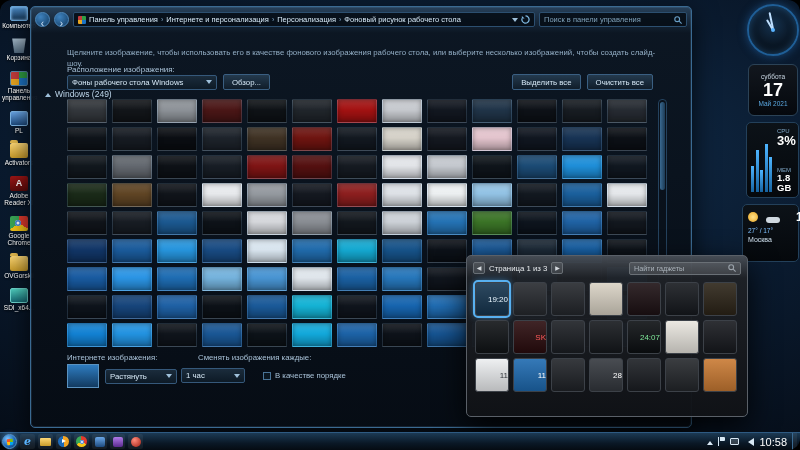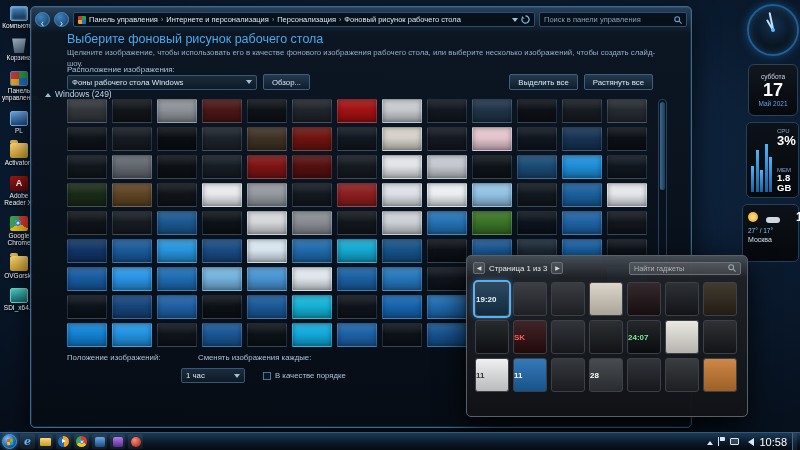--- a/index.html
+++ b/index.html
@@ -1,19 +1,19 @@
 <!DOCTYPE html>
 <html><head>
 <meta charset="utf-8">
 <style>
   *{box-sizing:border-box;margin:0;padding:0;}
   body{background:#000;margin:0;}
   .screen{position:relative;width:800px;height:450px;overflow:hidden;
     background:radial-gradient(120% 90% at 55% 35%, #123050 0%, #0a1a2e 45%, #04080f 100%);
-    font-family:"Liberation Sans",sans-serif;color:#cfe3f2;}
+    font-family:"Liberation Sans",sans-serif;color:#cfe3f2;border-radius:12px;}
 
   
   #desktop-icons{position:absolute;left:2px;top:6px;width:34px;display:flex;flex-direction:column;gap:9px;z-index:1;}
   .desk-icon{display:flex;flex-direction:column;align-items:center;gap:1px;cursor:pointer;}
   .desk-icon .g{width:18px;height:15px;border-radius:2px;position:relative;}
   .desk-icon .lbl{font-size:6.5px;color:#fff;text-shadow:0 1px 2px #000;text-align:center;line-height:1.15;max-width:34px;}
   .g-computer{background:linear-gradient(#4d8cc8,#12314f);border:1px solid #6aa6d8;box-shadow:inset 0 0 3px #9cd0ff;}
   .g-recycle-bin{background:linear-gradient(#a8bccc,#4f6districts,#51697d);background:linear-gradient(#a8bccc,#51697d);clip-path:polygon(12% 0,88% 0,76% 100%,24% 100%);}
   .g-control-panel{background:conic-gradient(#2f9e44 0 25%,#1d74c4 0 50%,#e8a520 0 75%,#c23b3b 0);border-radius:3px;border:1px solid #5a88aa;}
   .g-folder{background:linear-gradient(#ffd977,#c89b2a);border-radius:2px;}
@@ -45,21 +45,21 @@
   .search-box{width:148px;height:15px;flex:none;background:rgba(5,12,20,.85);border:1px solid #2c4f70;border-radius:2px;
     display:flex;align-items:center;padding:3px 4px;gap:3px;}
   .search-box input{flex:1;min-width:0;background:transparent;border:none;outline:none;color:#cfe3f2;font-size:7.5px;font-family:"Liberation Sans",sans-serif;}
   .search-box input::placeholder{color:#7fa0b8;}
   .heading{position:absolute;left:36px;top:25px;font-size:12.5px;color:#4aa8f0;}
   .desc{position:absolute;left:36px;top:41px;width:600px;font-size:7.8px;color:#93aec5;line-height:1.4;}
   .loc-label{position:absolute;left:36px;top:58px;font-size:8px;color:#a9c2d8;}
   .loc-row{position:absolute;left:36px;top:67px;width:586px;display:flex;align-items:center;gap:6px;}
   .select{height:15px;background:linear-gradient(#1b2c3c,#0d1a26);border:1px solid #35587a;border-radius:2px;cursor:pointer;
     display:flex;align-items:center;justify-content:space-between;padding:0 4px;font-size:7.8px;color:#d6e8f6;}
-  .sel-loc{width:190px;gap:12px;}
+  .sel-loc{width:150px;gap:12px;}
   .caret{width:0;height:0;border:3px solid transparent;border-top:4px solid #9fc0da;margin-top:3px;}
   .btn{height:16px;background:linear-gradient(#243a4e,#101d2a);border:1px solid #3a5f82;border-radius:2px;cursor:pointer;
     font-size:7.8px;color:#d6e8f6;padding:0 8px;display:flex;align-items:center;flex:none;}
   .spacer{flex:1;}
   .group-hdr{position:absolute;left:14px;top:82px;font-size:8.5px;color:#bcd4e8;display:flex;gap:4px;align-items:center;cursor:pointer;}
   .tri-up{width:0;height:0;border:3px solid transparent;border-bottom:4px solid #9fc0da;margin-bottom:2px;}
   #thumb-grid{position:absolute;left:36px;top:92px;width:580px;display:grid;grid-template-columns:repeat(13,40px);grid-auto-rows:24px;gap:4px 5px;}
   .thumb{border:1px solid rgba(130,180,220,.18);border-radius:1px;cursor:pointer;box-shadow:inset 0 0 5px rgba(0,0,0,.35);}
   .scrollbar{position:absolute;right:24px;top:92px;width:9px;height:248px;background:rgba(10,18,28,.8);border:1px solid #24425e;border-radius:4px;}
   .scroll-thumb{position:absolute;left:1px;right:1px;top:2px;height:88px;border-radius:3px;background:linear-gradient(90deg,#3a6a92,#1c3document,#1c3a54);background:linear-gradient(90deg,#3a6a92,#1c3a54);cursor:grab;}
@@ -79,22 +79,22 @@
   .gw-top{position:absolute;left:6px;right:6px;top:4px;height:16px;display:flex;align-items:center;gap:4px;font-size:7.8px;color:#e6e9ec;}
   .pg-btn{width:12px;height:12px;border-radius:2px;background:rgba(255,255,255,.1);border:1px solid #6a7076;cursor:pointer;text-align:center;}
   .pg-btn::before{font-size:6px;color:#d4d9de;line-height:11px;}
   .pg-prev::before{content:"◀";}
   .pg-next::before{content:"▶";}
   .gw-search{margin-left:auto;width:112px;height:13px;background:rgba(255,255,255,.12);border:1px solid #6a7076;border-radius:2px;
     display:flex;align-items:center;padding:0 4px;gap:3px;}
   .gw-search input{flex:1;min-width:0;background:transparent;border:none;outline:none;color:#e6e9ec;font-size:7.2px;font-family:"Liberation Sans",sans-serif;}
   .gw-search input::placeholder{color:#aab2ba;}
   #gadget-grid{position:absolute;left:8px;top:26px;display:grid;grid-template-columns:repeat(7,34px);grid-auto-rows:34px;gap:4px;}
-  .gtile{border:1px solid #3c4148;border-radius:3px;cursor:pointer;display:flex;align-items:center;justify-content:flex-start;
-    font-size:8px;font-weight:bold;color:#eef2f6;}
+  .gtile{border:1px solid #3c4148;border-radius:3px;cursor:pointer;display:flex;align-items:center;justify-content:flex-end;
+    font-size:8px;font-weight:normal;color:#eef2f6;}
   .gtile.sel{outline:2px solid #58b0f0;box-shadow:0 0 9px rgba(80,170,240,.85);}
   .gw-bottom{position:absolute;left:8px;right:8px;bottom:5px;display:flex;justify-content:space-between;align-items:center;font-size:7.8px;}
   .details{color:#cfd6dc;display:flex;align-items:center;gap:3px;cursor:pointer;}
   .tri-down{width:0;height:0;border:3px solid transparent;border-top:4px solid #cfd6dc;margin-top:3px;}
   .online{color:#8fd4ff;cursor:pointer;}
 
   
   .gclock{position:absolute;left:747px;top:4px;width:52px;height:52px;border-radius:50%;z-index:10;cursor:pointer;
     background:radial-gradient(circle at 50% 40%, #14314e, #060c14 72%);border:2px solid #1f5e96;
     box-shadow:0 0 10px rgba(40,120,200,.5), inset 0 0 8px rgba(60,150,230,.45);}
@@ -223,33 +223,32 @@
       </div>
       <div class="search-box">
         <input placeholder="Поиск в панели управления" style="">
         <svg width="8" height="8" viewBox="0 0 10 10">
           <circle cx="4" cy="4" r="3" fill="none" stroke="#6aa0c8" stroke-width="1.4"></circle>
           <line x1="6.5" y1="6.5" x2="9.5" y2="9.5" stroke="#6aa0c8" stroke-width="1.4"></line>
         </svg>
       </div>
     </div>
 
-    <div class="heading">Выберите фоновый рисунок рабочего стола</div>
     <div class="desc">Щелкните изображение, чтобы использовать его в качестве фонового изображения рабочего стола, или выберите несколько изображений, чтобы создать слайд-шоу.</div>
 
     <div class="loc-label">Расположение изображения:</div>
     <div class="loc-row">
       <div class="select sel-loc">
         <span>Фоны рабочего стола Windows</span>
         <i class="caret"></i>
       </div>
       <div class="btn">Обзор...</div>
       <div class="spacer"></div>
       <div class="btn">Выделить все</div>
-      <div class="btn">Растянуть все</div>
+      <div class="btn">Очистить все</div>
     </div>
 
     <div class="group-hdr">
       <i class="tri-up"></i>
       <span>Windows (249)</span>
     </div>
 
     <div id="thumb-grid">
         <div class="thumb" style="background: linear-gradient(rgba(255, 255, 255, 0.13), rgba(255, 255, 255, 0) 45%, rgba(0, 0, 0, 0.28)), rgb(51, 55, 60);"></div>
         <div class="thumb" style="background: linear-gradient(rgba(255, 255, 255, 0.13), rgba(255, 255, 255, 0) 45%, rgba(0, 0, 0, 0.28)), rgb(18, 21, 25);"></div>
@@ -366,21 +365,28 @@
         <div class="thumb" style="background: linear-gradient(rgba(255, 255, 255, 0.13), rgba(255, 255, 255, 0) 45%, rgba(0, 0, 0, 0.28)), rgb(22, 84, 146);"></div>
         <div class="thumb" style="background: linear-gradient(rgba(255, 255, 255, 0.13), rgba(255, 255, 255, 0) 45%, rgba(0, 0, 0, 0.28)), rgb(32, 110, 180);"></div>
         <div class="thumb" style="background: linear-gradient(rgba(255, 255, 255, 0.13), rgba(255, 255, 255, 0) 45%, rgba(0, 0, 0, 0.28)), rgb(16, 22, 32);"></div>
         <div class="thumb" style="background: linear-gradient(rgba(255, 255, 255, 0.13), rgba(255, 255, 255, 0) 45%, rgba(0, 0, 0, 0.28)), rgb(19, 24, 33);"></div>
         <div class="thumb" style="background: linear-gradient(rgba(255, 255, 255, 0.13), rgba(255, 255, 255, 0) 45%, rgba(0, 0, 0, 0.28)), rgb(27, 94, 162);"></div>
       </div>
     <div class="scrollbar">
       <div class="scroll-thumb"></div>
     </div>
 
-    <div class="foot-pos-label">Положение изображений:</div>
+    <div class="foot-pos-label">Интернете изображения:</div>
+    <div class="foot-pos-row">
+      <div class="pos-thumb"></div>
+      <div class="select sel-pos">
+        <span>Растянуть</span>
+        <i class="caret"></i>
+      </div>
+    </div>
     <div class="foot-int-label">Сменять изображения каждые:</div>
     <div class="select sel-int">
       <span>1 час</span>
       <i class="caret"></i>
     </div>
     <div class="shuffle">
       <span class="checkbox"></span>
       <span>В качестве порядке</span>
     </div>
   </div>

